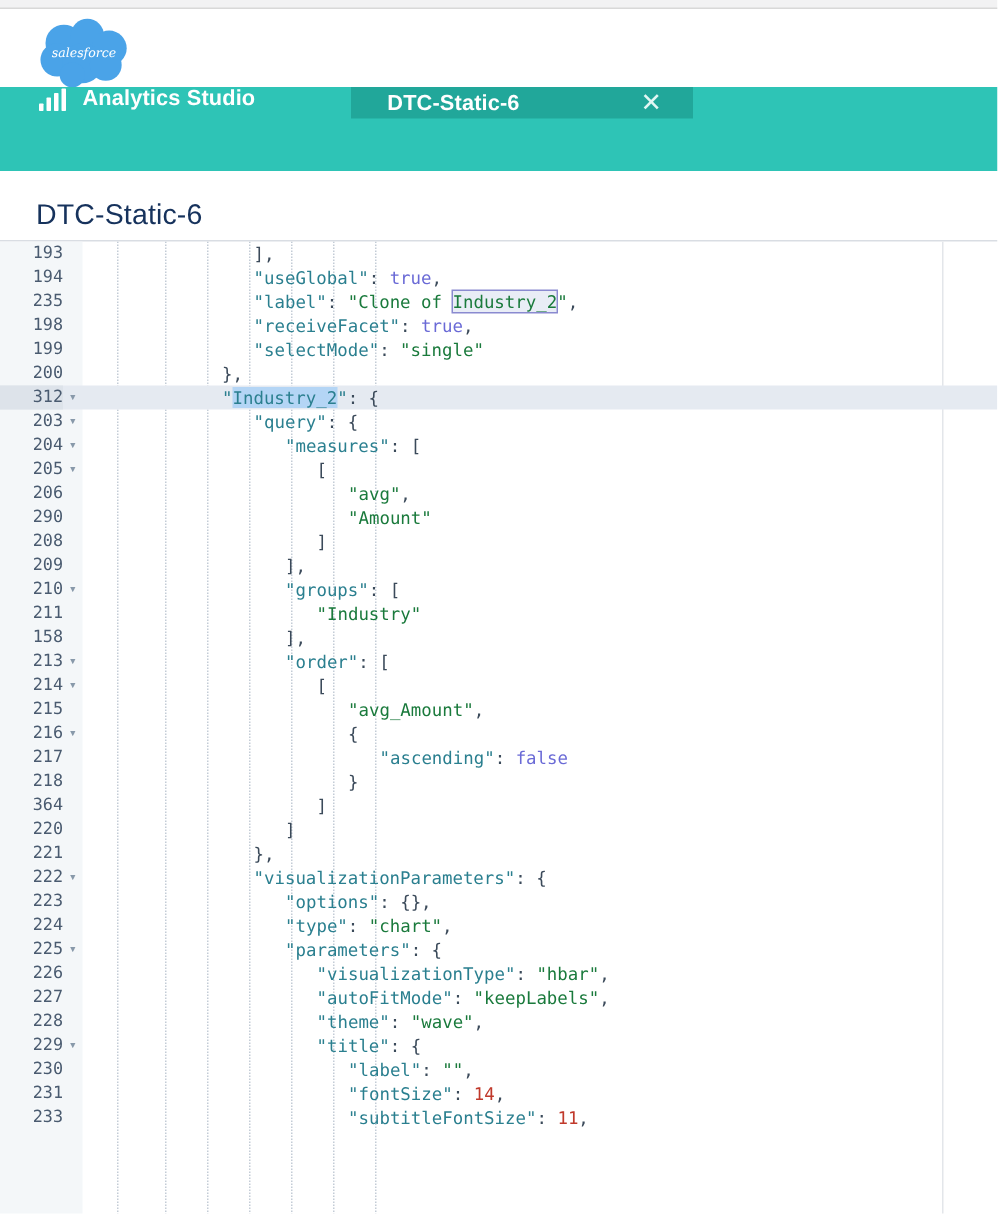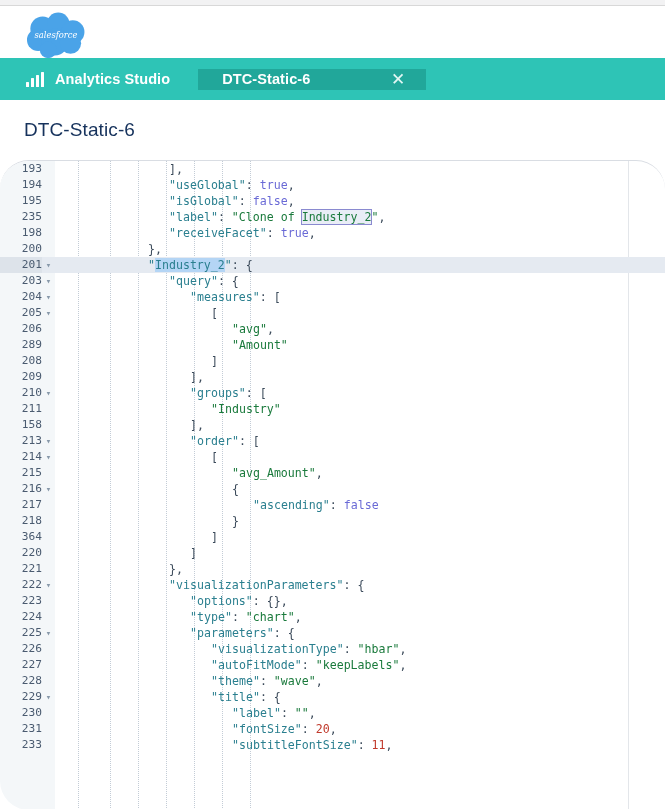--- a/index.html
+++ b/index.html
@@ -32,25 +32,26 @@
   #sf-logo {
     position: absolute;
     left: 22px;
     top: 6px;
     width: 68px;
     height: 48px;
   }
 
   
   #tab-bar {
-    height: 42px;
+    height: 56px;
     background: #2ec4b6;
     display: flex;
-    align-items: center;
-    position: relative;
+    align-items: flex-start;
+    position: relative;
+    gap: 36px;
   }
   .tab {
     display: flex;
     align-items: center;
     box-sizing: border-box;
     color: #ffffff;
     font-size: 14.5px;
     font-weight: bold;
     letter-spacing: 0.1px;
     white-space: nowrap;
@@ -116,21 +117,20 @@
     position: absolute;
     left: 0;
     top: 160px;
     width: 665px;
     height: 649px;
     background: #ffffff;
     border-top: 1px solid #d9dde3;
     overflow: hidden;
     font-family: "DejaVu Sans Mono", monospace;
     font-size: 11.6px;
-    border-radius: 29px;
   }
   #gutter-bg {
     position: absolute;
     left: 0; top: 0;
     width: 55px; height: 100%;
     background: #f4f7f9;
   }
   .indent-guide {
     position: absolute;
     top: 0;
@@ -244,30 +244,30 @@
   <div class="indent-guide" style="left:110px;"></div>
   <div class="indent-guide" style="left:138px;"></div>
   <div class="indent-guide" style="left:166px;"></div>
   <div class="indent-guide" style="left:194px;"></div>
   <div class="indent-guide" style="left:222px;"></div>
   <div class="indent-guide" style="left:250px;"></div>
   <div id="ruler"></div>
   <div id="code-lines">
       <div class="line"><span class="lnum">193</span><span class="code" style="left: 169px;"><span class="p">],</span></span></div>
       <div class="line"><span class="lnum">194</span><span class="code" style="left: 169px;"><span class="k">"useGlobal"</span><span class="p">: </span><span class="b">true</span><span class="p">,</span></span></div>
-      <div class="line"><span class="lnum">195</span><span class="code" style="left: 169px;"><span class="k">"isGlobal"</span><span class="p">: </span><span class="b">false</span><span class="p">,</span></span></div>
       <div class="line"><span class="lnum">235</span><span class="code" style="left: 169px;"><span class="k">"label"</span><span class="p">: </span><span class="s">"Clone of </span><span class="s match">Industry_2</span><span class="s">"</span><span class="p">,</span></span></div>
       <div class="line"><span class="lnum">198</span><span class="code" style="left: 169px;"><span class="k">"receiveFacet"</span><span class="p">: </span><span class="b">true</span><span class="p">,</span></span></div>
+      <div class="line"><span class="lnum">199</span><span class="code" style="left: 169px;"><span class="k">"selectMode"</span><span class="p">: </span><span class="s">"single"</span></span></div>
       <div class="line"><span class="lnum">200</span><span class="code" style="left: 148px;"><span class="p">},</span></span></div>
-      <div class="line active"><div class="ln-bg"></div><span class="lnum">201</span><span class="fold">▾</span><span class="code" style="left: 148px;"><span class="k">"</span><span class="k sel">Industry_2</span><span class="k">"</span><span class="p">: {</span></span></div>
+      <div class="line active"><div class="ln-bg"></div><span class="lnum">312</span><span class="fold">▾</span><span class="code" style="left: 148px;"><span class="k">"</span><span class="k sel">Industry_2</span><span class="k">"</span><span class="p">: {</span></span></div>
       <div class="line"><span class="lnum">203</span><span class="fold">▾</span><span class="code" style="left: 169px;"><span class="k">"query"</span><span class="p">: {</span></span></div>
       <div class="line"><span class="lnum">204</span><span class="fold">▾</span><span class="code" style="left: 190px;"><span class="k">"measures"</span><span class="p">: [</span></span></div>
       <div class="line"><span class="lnum">205</span><span class="fold">▾</span><span class="code" style="left: 211px;"><span class="p">[</span></span></div>
       <div class="line"><span class="lnum">206</span><span class="code" style="left: 232px;"><span class="s">"avg"</span><span class="p">,</span></span></div>
-      <div class="line"><span class="lnum">289</span><span class="code" style="left: 232px;"><span class="s">"Amount"</span></span></div>
+      <div class="line"><span class="lnum">290</span><span class="code" style="left: 232px;"><span class="s">"Amount"</span></span></div>
       <div class="line"><span class="lnum">208</span><span class="code" style="left: 211px;"><span class="p">]</span></span></div>
       <div class="line"><span class="lnum">209</span><span class="code" style="left: 190px;"><span class="p">],</span></span></div>
       <div class="line"><span class="lnum">210</span><span class="fold">▾</span><span class="code" style="left: 190px;"><span class="k">"groups"</span><span class="p">: [</span></span></div>
       <div class="line"><span class="lnum">211</span><span class="code" style="left: 211px;"><span class="s">"Industry"</span></span></div>
       <div class="line"><span class="lnum">158</span><span class="code" style="left: 190px;"><span class="p">],</span></span></div>
       <div class="line"><span class="lnum">213</span><span class="fold">▾</span><span class="code" style="left: 190px;"><span class="k">"order"</span><span class="p">: [</span></span></div>
       <div class="line"><span class="lnum">214</span><span class="fold">▾</span><span class="code" style="left: 211px;"><span class="p">[</span></span></div>
       <div class="line"><span class="lnum">215</span><span class="code" style="left: 232px;"><span class="s">"avg_Amount"</span><span class="p">,</span></span></div>
       <div class="line"><span class="lnum">216</span><span class="fold">▾</span><span class="code" style="left: 232px;"><span class="p">{</span></span></div>
       <div class="line"><span class="lnum">217</span><span class="code" style="left: 253px;"><span class="k">"ascending"</span><span class="p">: </span><span class="b">false</span></span></div>
@@ -277,16 +277,16 @@
       <div class="line"><span class="lnum">221</span><span class="code" style="left: 169px;"><span class="p">},</span></span></div>
       <div class="line"><span class="lnum">222</span><span class="fold">▾</span><span class="code" style="left: 169px;"><span class="k">"visualizationParameters"</span><span class="p">: {</span></span></div>
       <div class="line"><span class="lnum">223</span><span class="code" style="left: 190px;"><span class="k">"options"</span><span class="p">: {},</span></span></div>
       <div class="line"><span class="lnum">224</span><span class="code" style="left: 190px;"><span class="k">"type"</span><span class="p">: </span><span class="s">"chart"</span><span class="p">,</span></span></div>
       <div class="line"><span class="lnum">225</span><span class="fold">▾</span><span class="code" style="left: 190px;"><span class="k">"parameters"</span><span class="p">: {</span></span></div>
       <div class="line"><span class="lnum">226</span><span class="code" style="left: 211px;"><span class="k">"visualizationType"</span><span class="p">: </span><span class="s">"hbar"</span><span class="p">,</span></span></div>
       <div class="line"><span class="lnum">227</span><span class="code" style="left: 211px;"><span class="k">"autoFitMode"</span><span class="p">: </span><span class="s">"keepLabels"</span><span class="p">,</span></span></div>
       <div class="line"><span class="lnum">228</span><span class="code" style="left: 211px;"><span class="k">"theme"</span><span class="p">: </span><span class="s">"wave"</span><span class="p">,</span></span></div>
       <div class="line"><span class="lnum">229</span><span class="fold">▾</span><span class="code" style="left: 211px;"><span class="k">"title"</span><span class="p">: {</span></span></div>
       <div class="line"><span class="lnum">230</span><span class="code" style="left: 232px;"><span class="k">"label"</span><span class="p">: </span><span class="s">""</span><span class="p">,</span></span></div>
-      <div class="line"><span class="lnum">231</span><span class="code" style="left: 232px;"><span class="k">"fontSize"</span><span class="p">: </span><span class="n">20</span><span class="p">,</span></span></div>
+      <div class="line"><span class="lnum">231</span><span class="code" style="left: 232px;"><span class="k">"fontSize"</span><span class="p">: </span><span class="n">14</span><span class="p">,</span></span></div>
       <div class="line"><span class="lnum">233</span><span class="code" style="left: 232px;"><span class="k">"subtitleFontSize"</span><span class="p">: </span><span class="n">11</span><span class="p">,</span></span></div>
     </div>
 </div>
 
 </body></html>

